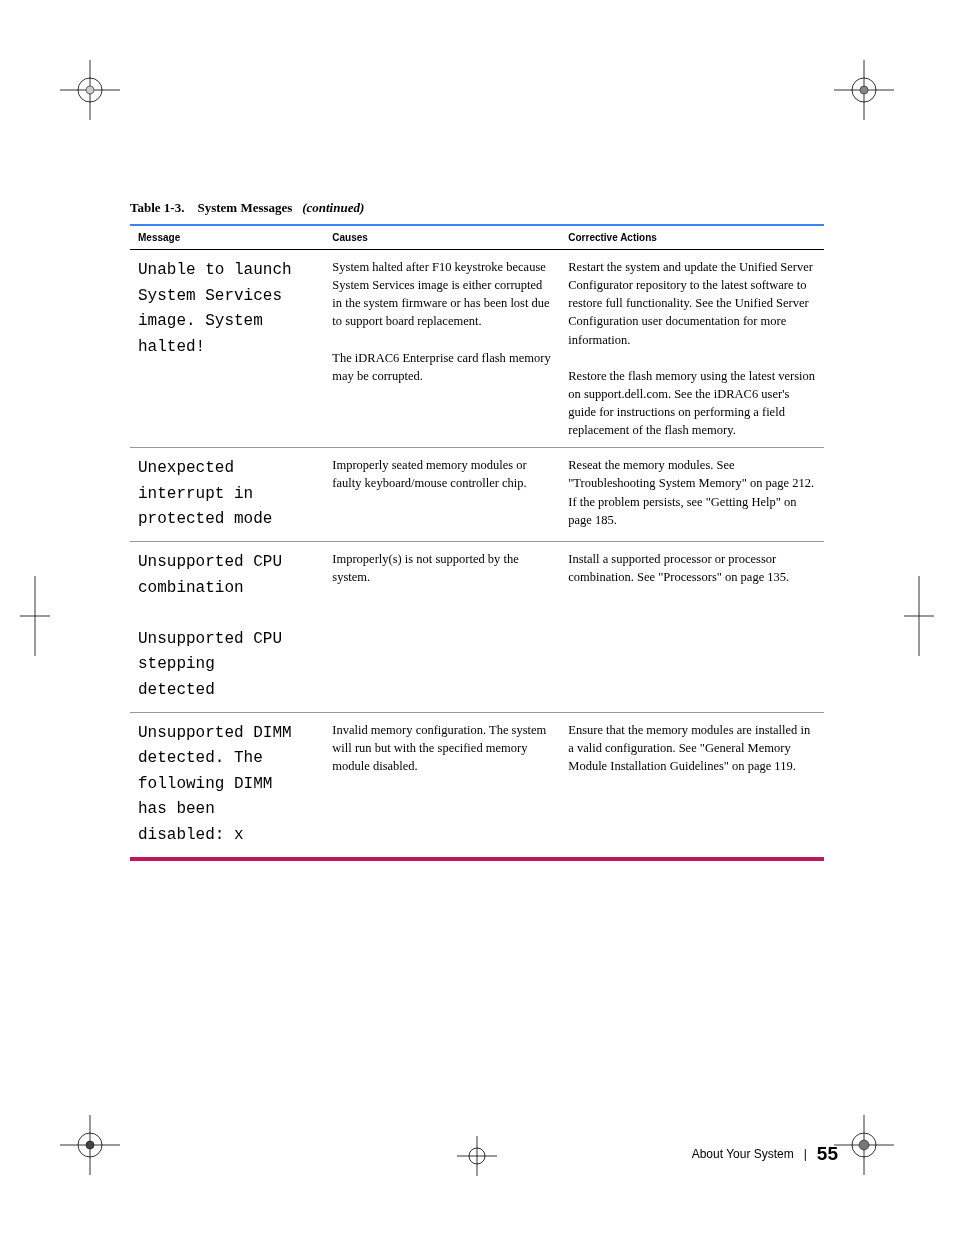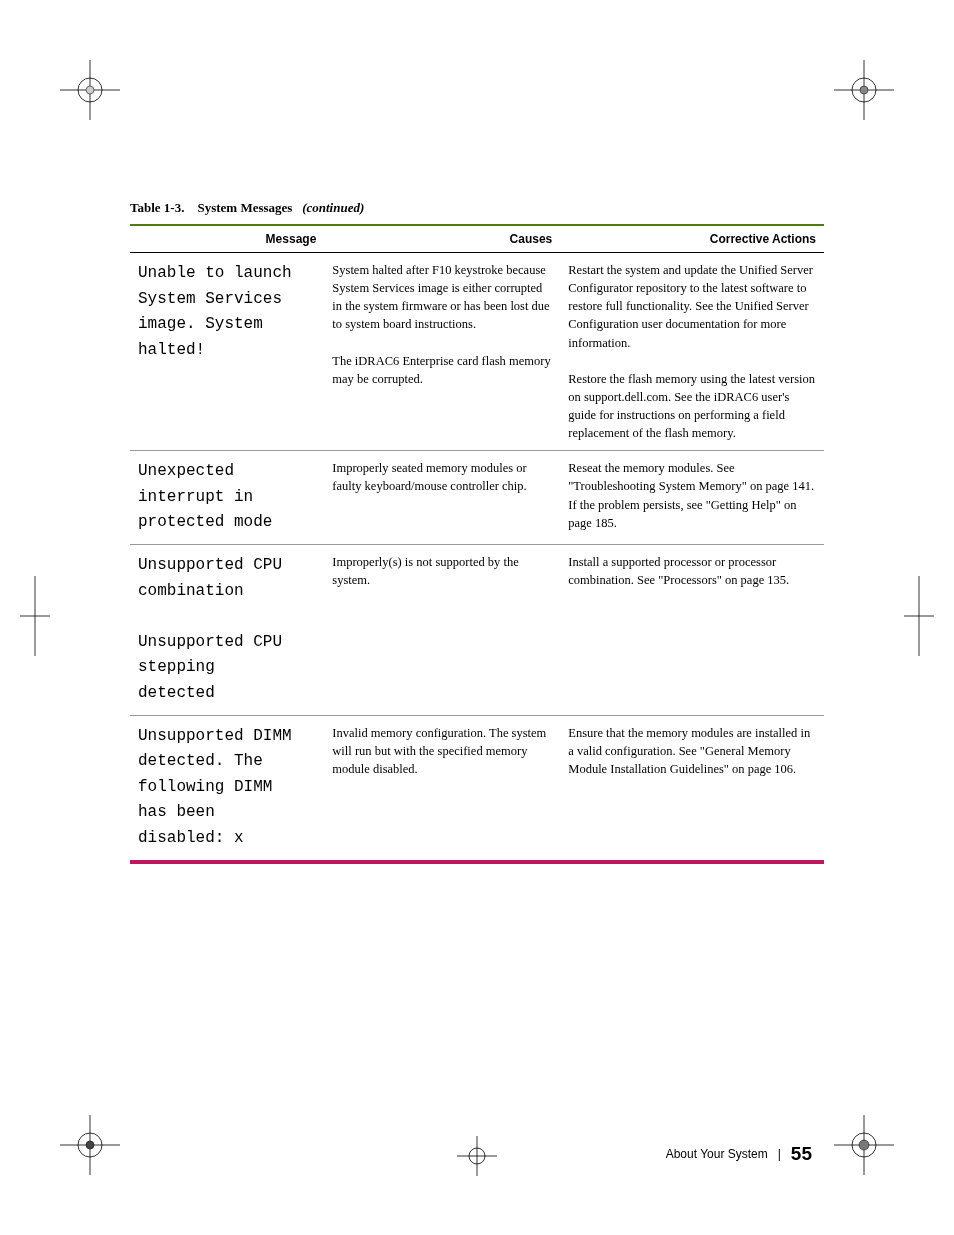--- a/index.html
+++ b/index.html
@@ -71,27 +71,27 @@
     }
 
     
     .main-table {
       width: 100%;
       border-collapse: collapse;
       font-size: 13px;
     }
 
     .main-table th {
-      border-top: 2px solid #4d7c0f;
+      border-top: 2px solid #3b82f6;
       border-bottom: 1px solid #000;
       padding: 6px 8px;
-      text-align: right;
+      text-align: left;
       font-weight: bold;
       font-family: Arial, Helvetica, sans-serif;
-      font-size: 12px;
+      font-size: 10px;
     }
 
     .main-table td {
       padding: 8px 8px;
       vertical-align: top;
       border-bottom: 1px solid #999;
       font-size: 12.5px;
       line-height: 1.45;
     }
 
@@ -103,21 +103,21 @@
       font-family: 'Courier New', Courier, monospace;
       font-size: 16px;
       line-height: 1.6;
     }
 
     
     .footer {
       position: absolute;
       bottom: 70px;
       left: 130px;
-      right: 142px;
+      right: 116px;
       display: flex;
       justify-content: flex-end;
       align-items: center;
       gap: 10px;
       font-family: Arial, Helvetica, sans-serif;
       font-size: 12px;
     }
 
     .footer-text {
       color: #000;
@@ -247,40 +247,40 @@
           <th style="width:38%;">Corrective Actions</th>
         </tr>
       </thead>
       <tbody>
 
         <tr>
           <td>
             <span class="mono">Unable to launch<br>System Services<br>image. System<br>halted!</span>
           </td>
           <td>
-            <p>System halted after F10 keystroke because System Services image is either corrupted in the system firmware or has been lost due to system board instructions.</p>
+            <p>System halted after F10 keystroke because System Services image is either corrupted in the system firmware or has been lost due to support board replacement.</p>
             <br>
             <p>The iDRAC6 Enterprise card flash memory may be corrupted.</p>
           </td>
           <td>
             <p>Restart the system and update the Unified Server Configurator repository to the latest software to restore full functionality. See the Unified Server Configuration user documentation for more information.</p>
             <br>
             <p>Restore the flash memory using the latest version on support.dell.com. See the iDRAC6 user's guide for instructions on performing a field replacement of the flash memory.</p>
           </td>
         </tr>
 
         <tr>
           <td>
             <span class="mono">Unexpected<br>interrupt in<br>protected mode</span>
           </td>
           <td>
             <p>Improperly seated memory modules or faulty keyboard/mouse controller chip.</p>
           </td>
           <td>
-            <p>Reseat the memory modules. See "Troubleshooting System Memory" on page 141. If the problem persists, see "Getting Help" on page 185.</p>
+            <p>Reseat the memory modules. See "Troubleshooting System Memory" on page 212. If the problem persists, see "Getting Help" on page 185.</p>
           </td>
         </tr>
 
         <tr>
           <td>
             <span class="mono">Unsupported CPU<br>combination<br><br>Unsupported CPU<br>stepping<br>detected</span>
           </td>
           <td>
             <p>Improperly(s) is not supported by the system.</p>
           </td>
@@ -290,21 +290,21 @@
         </tr>
 
         <tr>
           <td>
             <span class="mono">Unsupported DIMM<br>detected. The<br>following DIMM<br>has been<br>disabled: x</span>
           </td>
           <td>
             <p>Invalid memory configuration. The system will run but with the specified memory module disabled.</p>
           </td>
           <td>
-            <p>Ensure that the memory modules are installed in a valid configuration. See "General Memory Module Installation Guidelines" on page 106.</p>
+            <p>Ensure that the memory modules are installed in a valid configuration. See "General Memory Module Installation Guidelines" on page 119.</p>
           </td>
         </tr>
       </tbody>
     </table>
 
   </div>
 
   <div class="footer">
     <span class="footer-text">About Your System</span>
     <span class="footer-separator">|</span>

